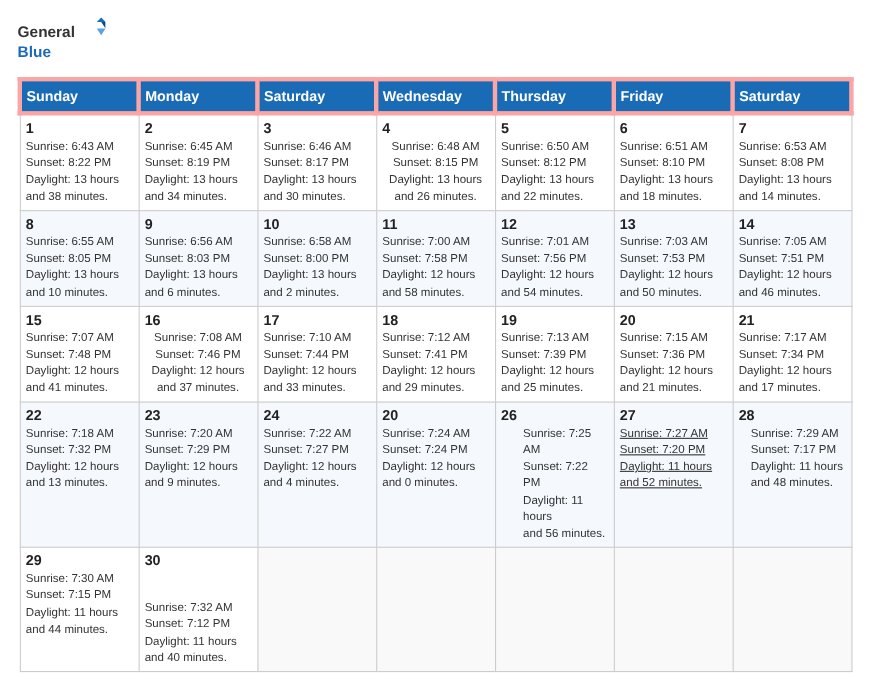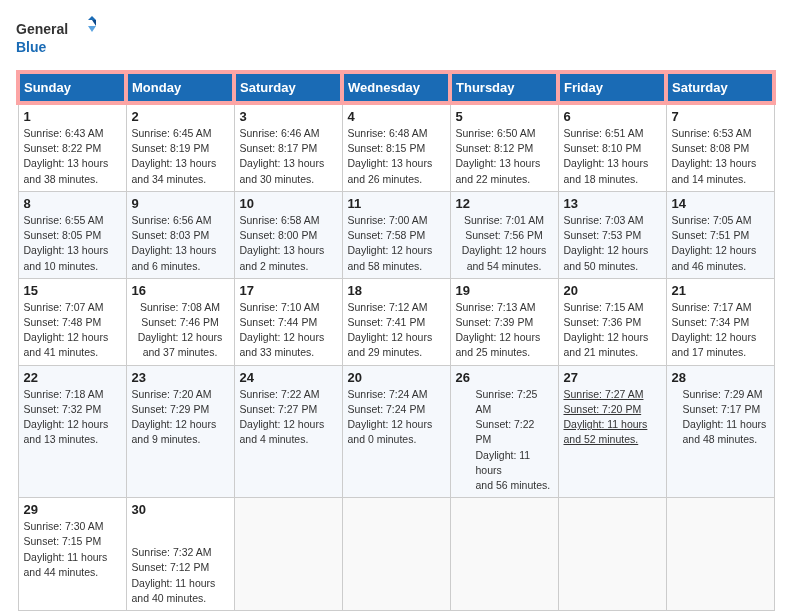--- a/index.html
+++ b/index.html
@@ -123,21 +123,21 @@
         </td>
         <td>
           <span class="day-num">3</span>
           <div class="day-info" style="white-space: pre-line;">Sunrise: 6:46 AM
 Sunset: 8:17 PM
 Daylight: 13 hours
 and 30 minutes.</div>
         </td>
         <td>
           <span class="day-num">4</span>
-          <div class="day-info" style="white-space: pre-line;">Sunrise: 6:48 AM
+          <div class="day-info" style="white-space: pre-line; text-align: center;">Sunrise: 6:48 AM
 Sunset: 8:15 PM
 Daylight: 13 hours
 and 26 minutes.</div>
         </td>
         <td>
           <span class="day-num">5</span>
           <div class="day-info" style="white-space: pre-line;">Sunrise: 6:50 AM
 Sunset: 8:12 PM
 Daylight: 13 hours
 and 22 minutes.</div>
@@ -181,21 +181,21 @@
         </td>
         <td>
           <span class="day-num">11</span>
           <div class="day-info" style="white-space: pre-line;">Sunrise: 7:00 AM
 Sunset: 7:58 PM
 Daylight: 12 hours
 and 58 minutes.</div>
         </td>
         <td>
           <span class="day-num">12</span>
-          <div class="day-info" style="white-space: pre-line; text-align: center;">Sunrise: 7:01 AM
+          <div class="day-info" style="white-space: pre-line;">Sunrise: 7:01 AM
 Sunset: 7:56 PM
 Daylight: 12 hours
 and 54 minutes.</div>
         </td>
         <td>
           <span class="day-num">13</span>
           <div class="day-info" style="white-space: pre-line;">Sunrise: 7:03 AM
 Sunset: 7:53 PM
 Daylight: 12 hours
 and 50 minutes.</div>

